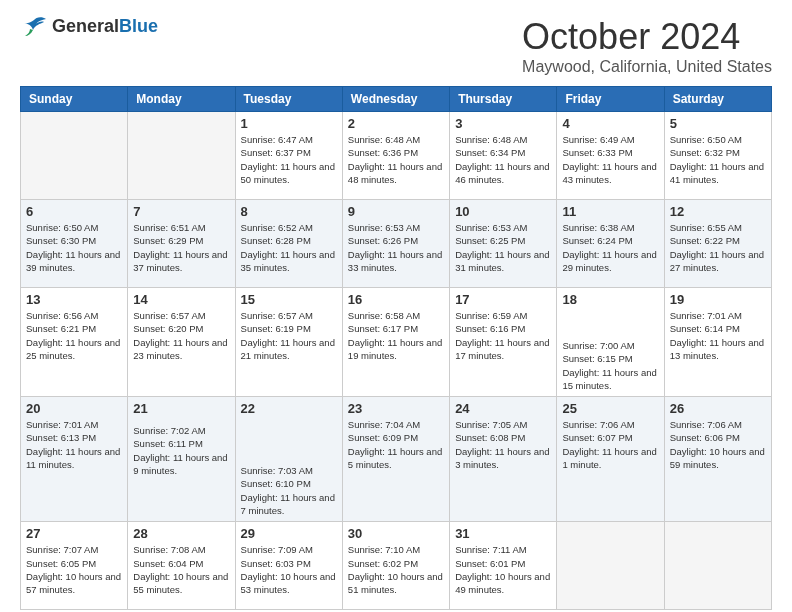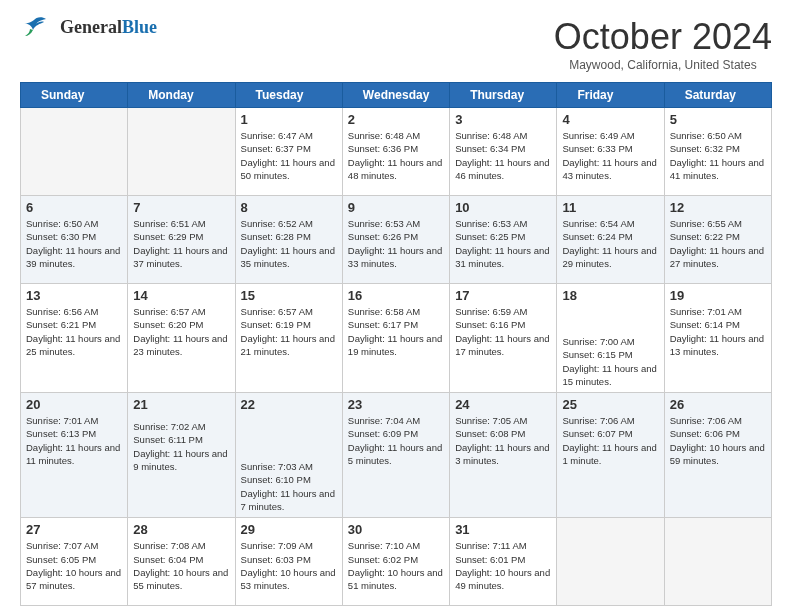--- a/index.html
+++ b/index.html
@@ -13,61 +13,60 @@
       padding: 16px 20px 16px 20px;
     }
     .header {
       display: flex;
       justify-content: space-between;
       align-items: flex-start;
       margin-bottom: 10px;
     }
     .logo {
       display: flex;
-      align-items: flex-end;
-      gap: 12px;
-      font-family: Liberation Serif, serif;
+      align-items: flex-start;
+      gap: 4px;
     }
     .logo-text-general {
       font-size: 18px;
       font-weight: bold;
       color: #333;
     }
     .logo-text-blue {
       font-size: 18px;
       font-weight: bold;
       color: #1a6faf;
     }
     .logo-bird {
       width: 28px;
       height: 22px;
     }
     .title-area {
-      text-align: center;
+      text-align: left;
     }
     .month-title {
       font-size: 36px;
       color: #333;
       font-weight: normal;
     }
     .location {
-      font-size: 12px;
+      font-size: 16px;
       color: #555;
     }
     .calendar {
       width: 100%;
       border-collapse: collapse;
       table-layout: fixed;
     }
     .calendar th {
       background-color: #2a6db5;
       color: #fff;
       font-size: 12px;
       font-weight: bold;
-      padding: 5px 20px;
+      padding: 5px 8px;
       border: 1px solid #1a5c9e;
       text-align: left;
     }
     .calendar td {
       border: 1px solid #ccc;
       vertical-align: top;
       padding: 4px 5px;
       height: 88px;
       width: 14.28%;
       font-size: 10px;
@@ -188,21 +187,21 @@
 Daylight: 11 hours and 33 minutes.</div>
           </td>
           <td class="row-shade">
             <div class="day-number">10</div>
             <div class="day-info" style="white-space: pre-line;">Sunrise: 6:53 AM
 Sunset: 6:25 PM
 Daylight: 11 hours and 31 minutes.</div>
           </td>
           <td class="row-shade">
             <div class="day-number">11</div>
-            <div class="day-info" style="white-space: pre-line;">Sunrise: 6:54 AM
+            <div class="day-info" style="white-space: pre-line;">Sunrise: 6:38 AM
 Sunset: 6:24 PM
 Daylight: 11 hours and 29 minutes.</div>
           </td>
           <td class="row-shade">
             <div class="day-number">12</div>
             <div class="day-info" style="white-space: pre-line;">Sunrise: 6:55 AM
 Sunset: 6:22 PM
 Daylight: 11 hours and 27 minutes.</div>
           </td>
         </tr>

